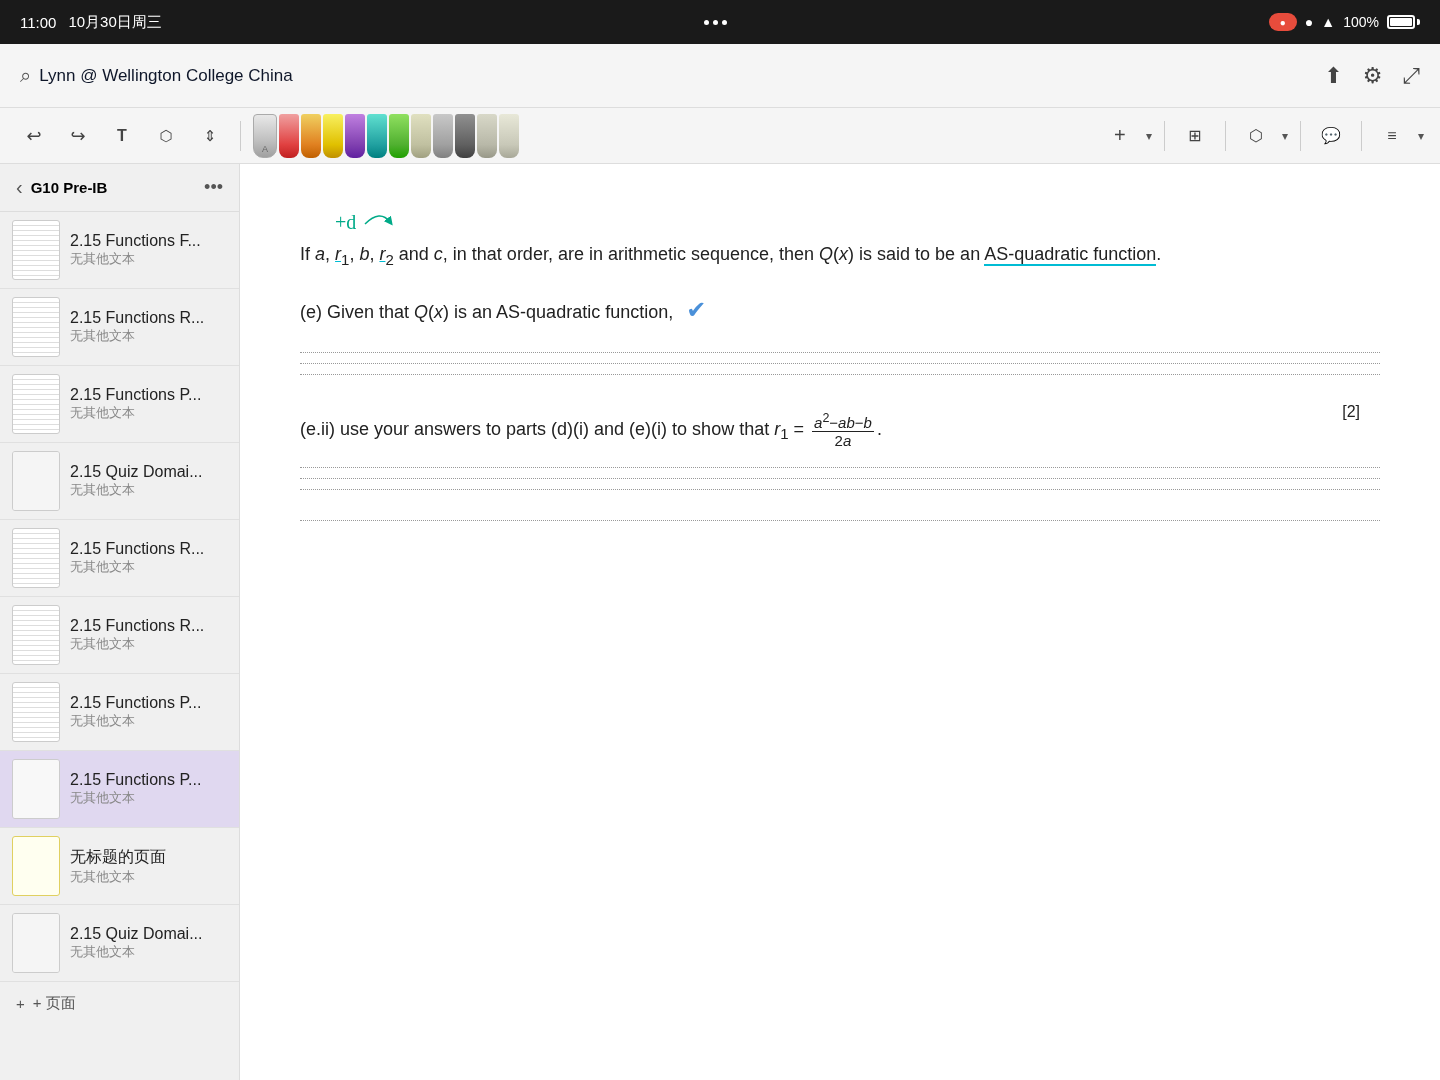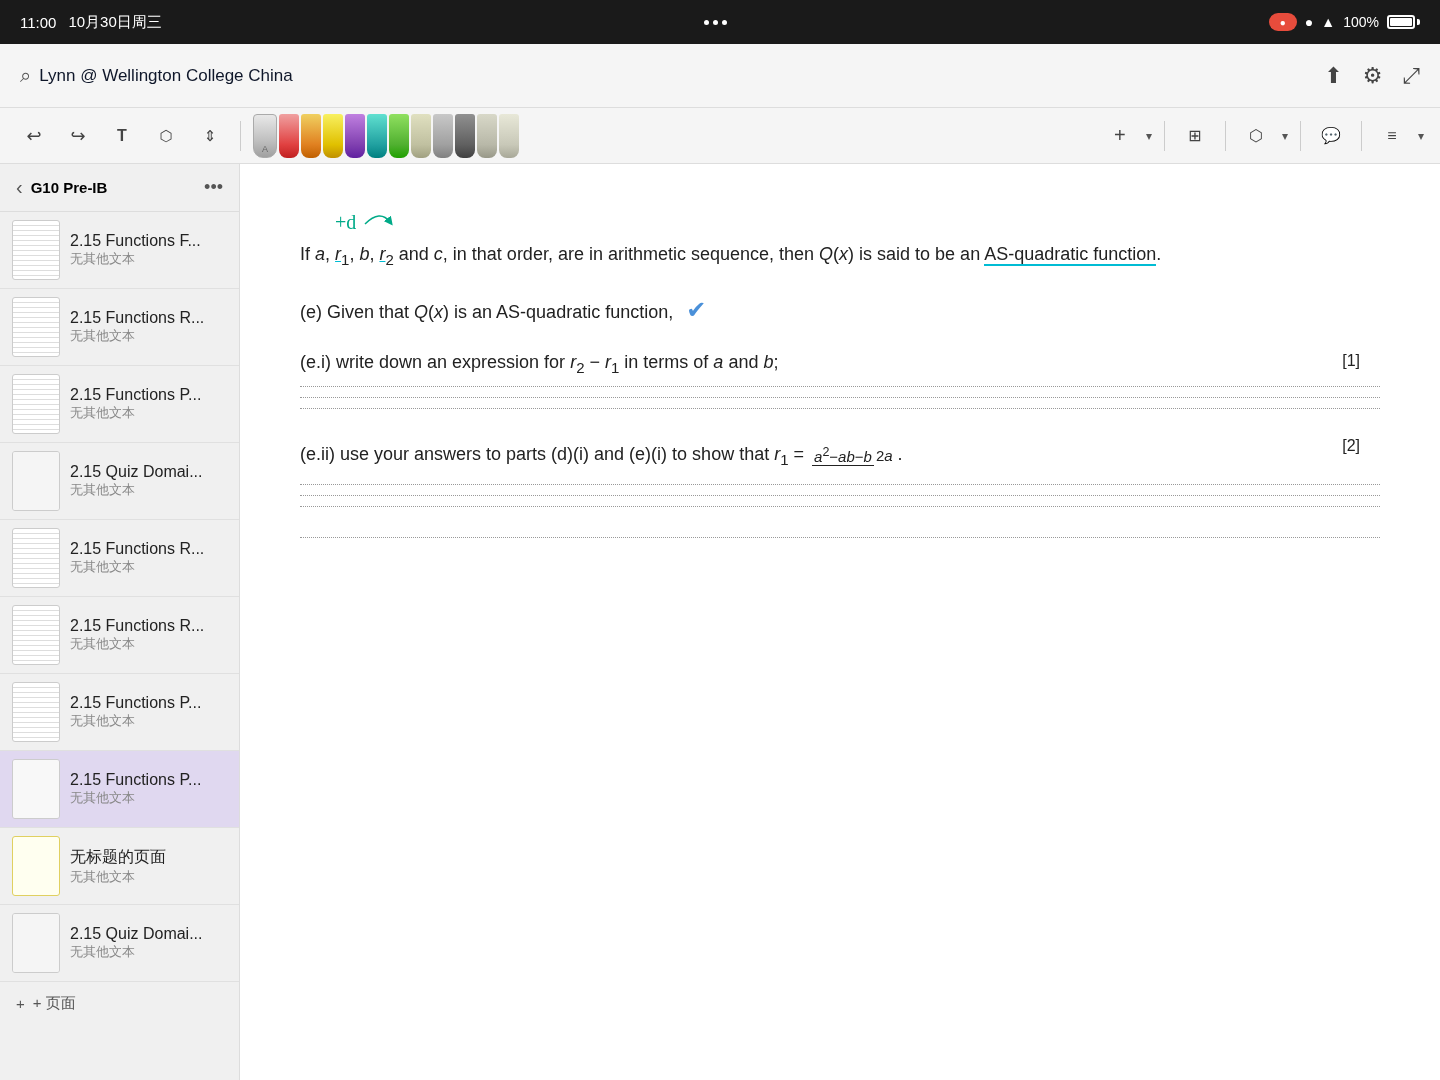--- a/index.html
+++ b/index.html
@@ -213,21 +213,21 @@
 
     .dotted-line {
       border-bottom: 1.5px dotted #999;
       margin: 10px 0;
       height: 1px;
       width: 100%;
     }
 
     .fraction {
       display: inline-flex;
-      flex-direction: row;
+      flex-direction: column;
       align-items: center;
       vertical-align: middle;
       margin: 8px 3px;
     }
     .fraction .numer {
       border-bottom: 1.5px solid #222;
       padding: 0 2px;
       font-size: 15px;
     }
     .fraction .denom {
@@ -469,24 +469,20 @@
     </div>
 
     <div class="question-block" style="margin-top:10px;">
       <div class="question-label">
         (e) Given that <span class="math">Q</span>(<span class="math">x</span>) is an AS-quadratic function,
         <span class="checkmark">✔</span>
       </div>
     </div>
 
     <div class="question-block">
-      <div class="question-label">
-        (e.i) write down an expression for <span class="math">r</span><sub>2</sub> − <span class="math">r</span><sub>1</sub> in terms of <span class="math">a</span> and <span class="math">b</span>;
-        <span class="question-mark">[1]</span>
-      </div>
       <div class="dotted-line"></div>
       <div class="dotted-line"></div>
       <div class="dotted-line"></div>
     </div>
 
     <div class="question-block" style="margin-top: 24px;">
       <div class="question-label">
         (e.ii) use your answers to parts (d)(i) and (e)(i) to show that <span class="math">r</span><sub>1</sub> =
         <span class="fraction">
           <span class="numer"><span class="math">a</span><sup>2</sup>−<span class="math">ab</span>−<span class="math">b</span></span>

